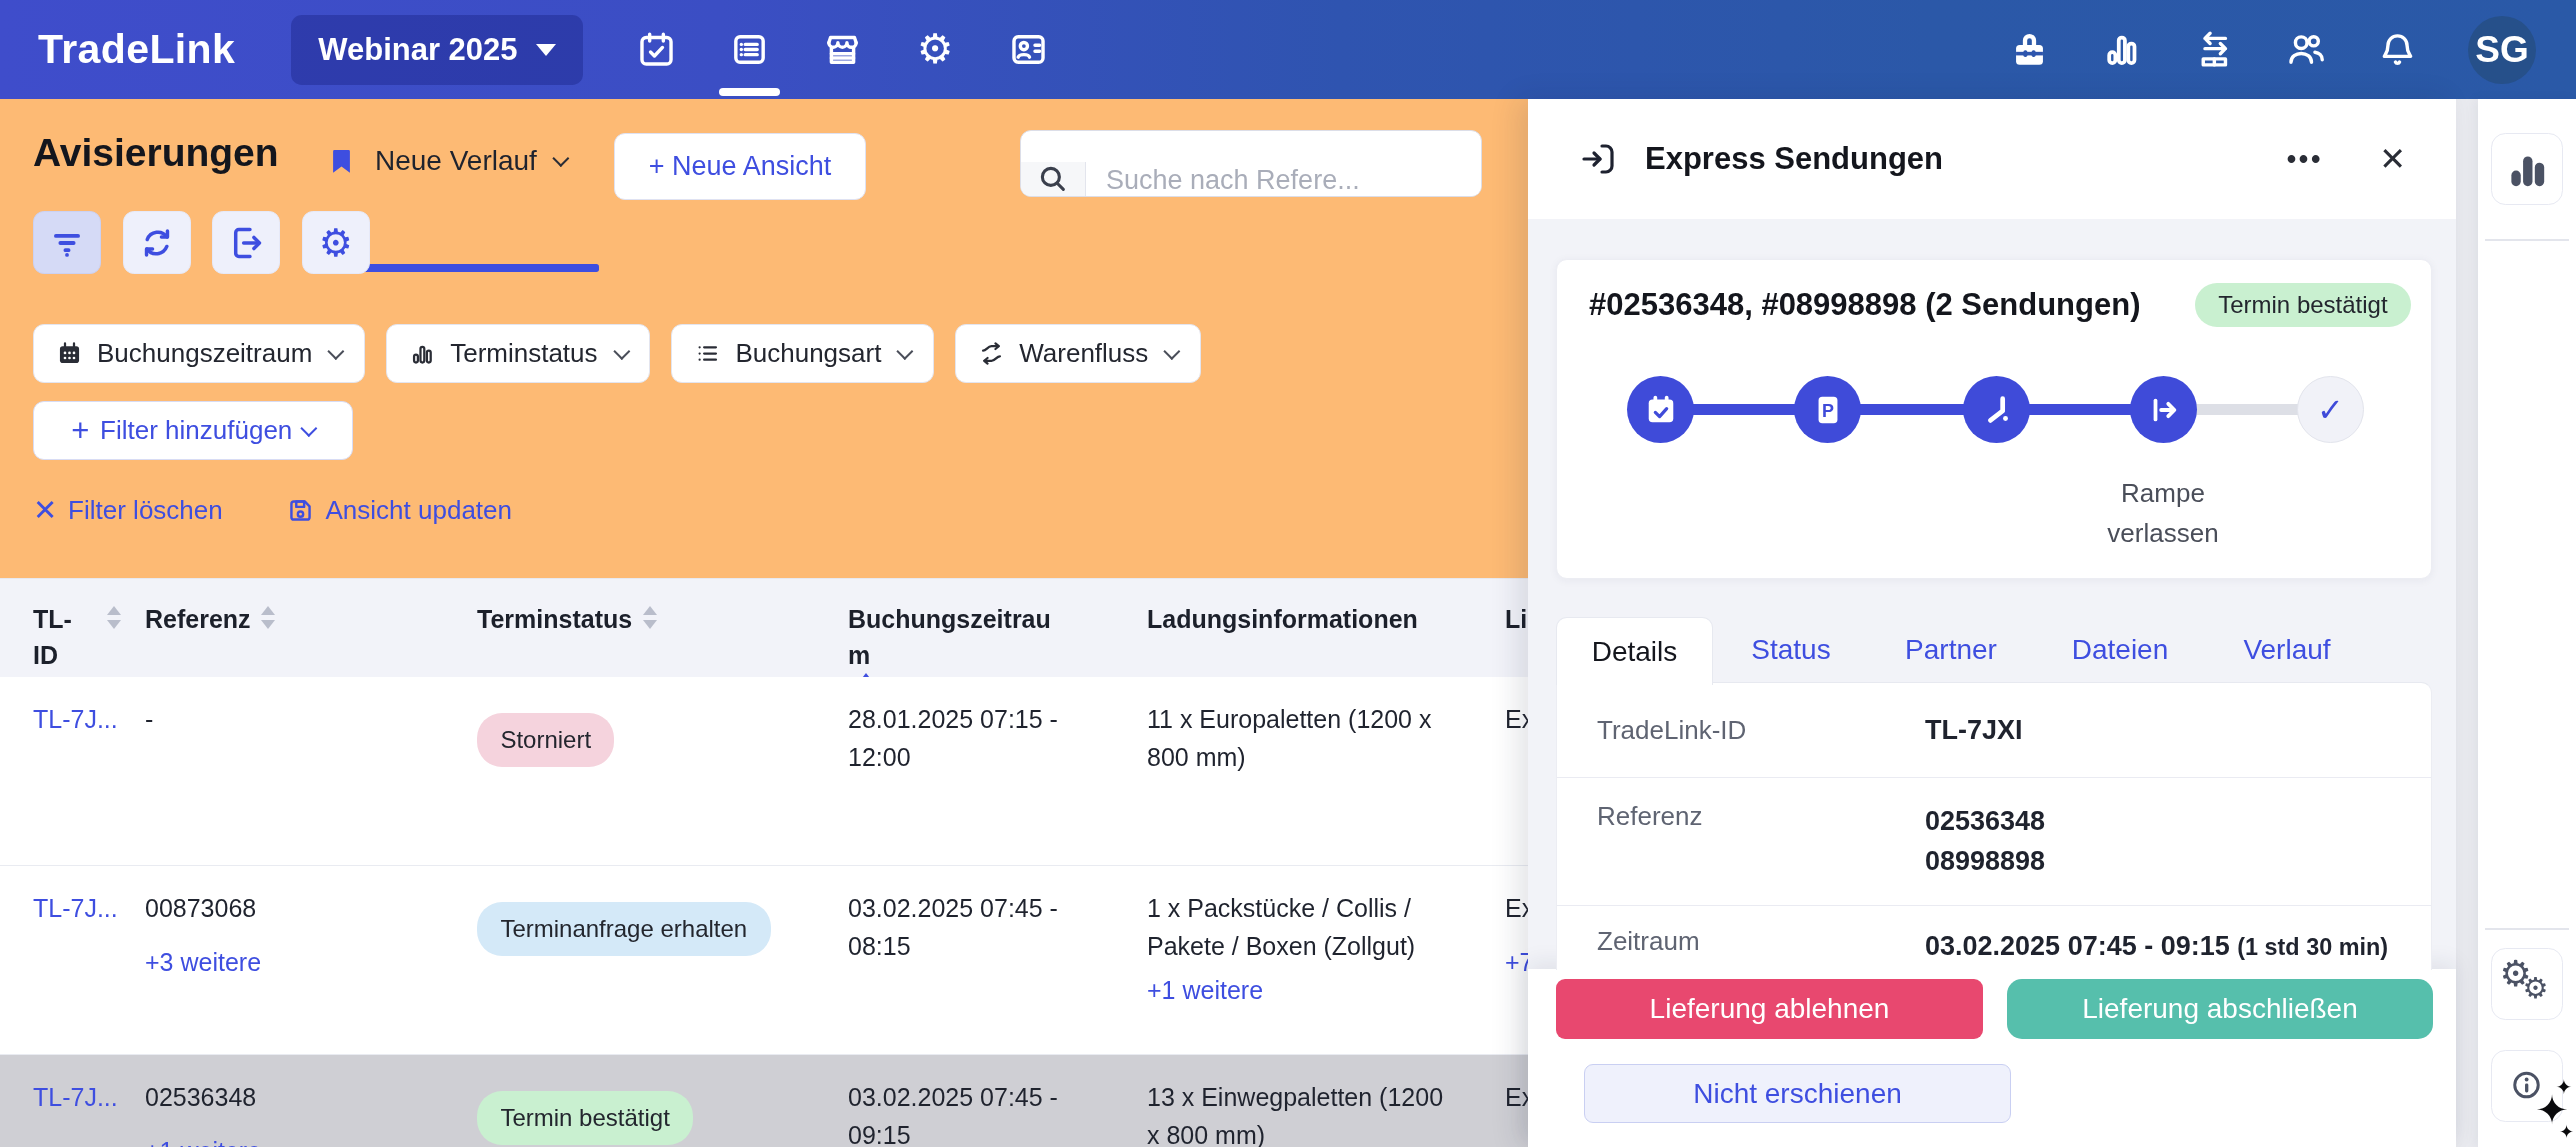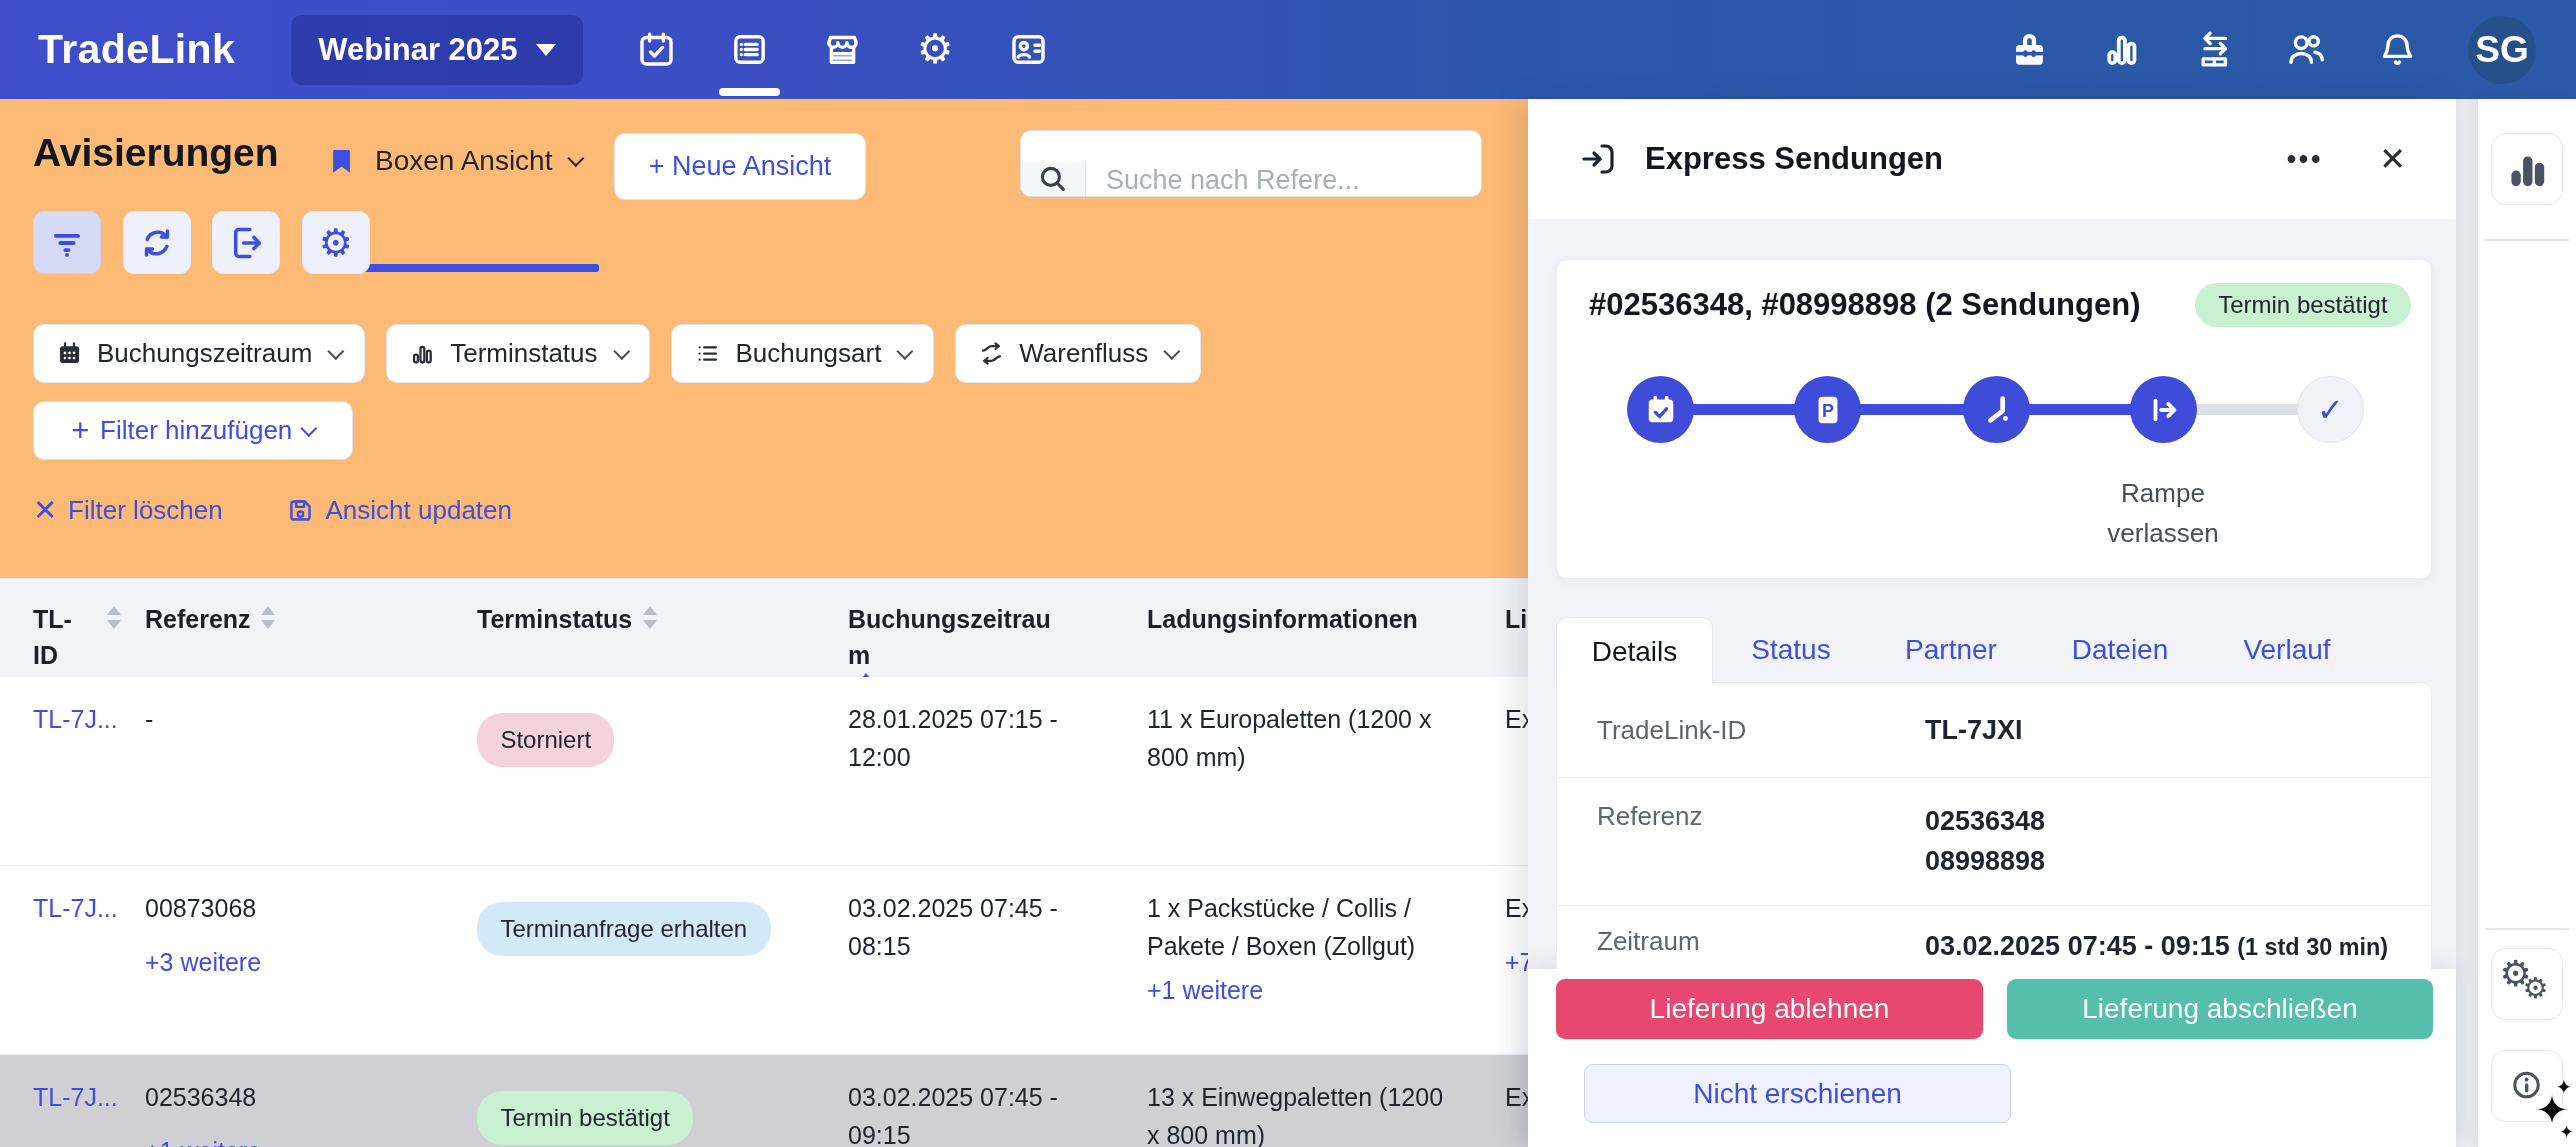--- a/index.html
+++ b/index.html
@@ -124,21 +124,21 @@
   .dr1 { height:95px; align-items:center; }
   .dr2 { height:128px; padding-top:23.4px; }
   .dr3 { height:65px; padding-top:20px; border-bottom:none; }
   .note { font-size:23.4px; }
 
   .drawer-footer { position:absolute; left:0; bottom:0; width:100%; height:178px; background:#fff;
     box-shadow:0 -7.2px 20px rgba(30,35,70,0.08); }
   .btn { position:absolute; border-radius:9px; display:flex; align-items:center; justify-content:center;
     font-size:28px; cursor:pointer; }
   .btn-reject   { left:28px;  top:10px;  width:427px; height:60px; background:#E8486F; color:#fff; }
-  .btn-complete { left:479px; top:10px;  width:426px; height:60px; background:#56BFAC; color:#fff; }
+  .btn-complete { left:479px; top:10px;  width:426px; height:60px; background:#56BFAC; color:#fff;border-radius:15px; }
   .btn-noshow   { left:28px;  top:95px; width:427px; height:59px; background:#EFF1FC;
     border:1.8px solid #C9CFF2; color:#3E4EE0;margin-left:28px; }
 
   
   .rightbar { position:absolute; left:2478px; top:99px; right:0; bottom:0; background:#fff;
     box-shadow:-3.6px 0 10.8px rgba(25,30,60,0.05); }
   .rb-btn { position:absolute; left:12.6px; width:72px; height:72px; border:1.8px solid #E7E9F2; border-radius:14.4px;
     background:#fff; display:flex; align-items:center; justify-content:center; cursor:pointer; color:#4B5264; }
   .rb-divider { position:absolute; left:7.2px; right:7.2px; height:1.8px; background:#E3E5EC; }
   .rb-gears { font-family:"DejaVu Sans", sans-serif; color:#4B5264; position:relative; width:58px; height:52px; }
@@ -237,21 +237,21 @@
 </div>
 
 <div class="main">
 
   <div class="abs page-title">Avisierungen</div>
 
   <div class="abs view-tab">
     <svg width="31" height="38" viewBox="0 0 24 24">
         <path fill="#3E4EE0" d="M6.5 3.5h11a1 1 0 011 1V21l-6.5-4.7L5.5 21V4.5a1 1 0 011-1z"></path>
       </svg>
-    <span class="view-tab-label">Boxen Ansicht</span>
+    <span class="view-tab-label">Neue Verlauf</span>
     <span class="chev" style="color:#2A2D36"></span>
   </div>
   <div class="abs tab-underline"></div>
 
   <div class="abs btn-outline new-view-btn">+ Neue Ansicht</div>
 
   <div class="abs search">
     <div class="search-iconbox">
       <svg width="34" height="34" viewBox="0 0 24 24" fill="none" stroke="#3A3F4C" stroke-width="2.2" stroke-linecap="round">
           <circle cx="10.5" cy="10.5" r="6"></circle>

